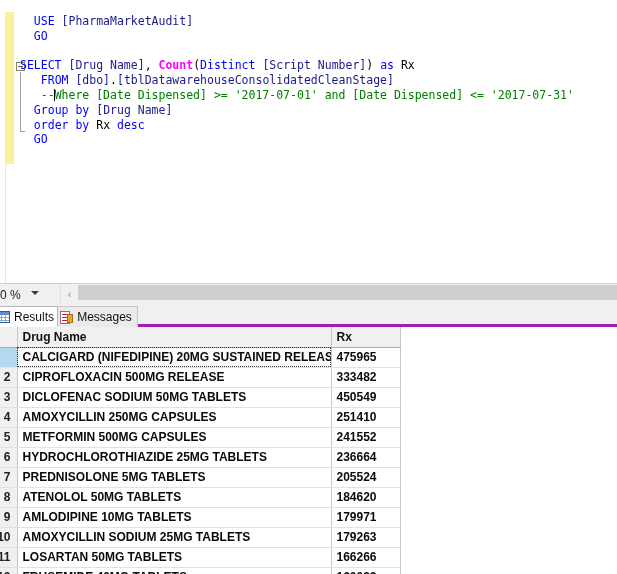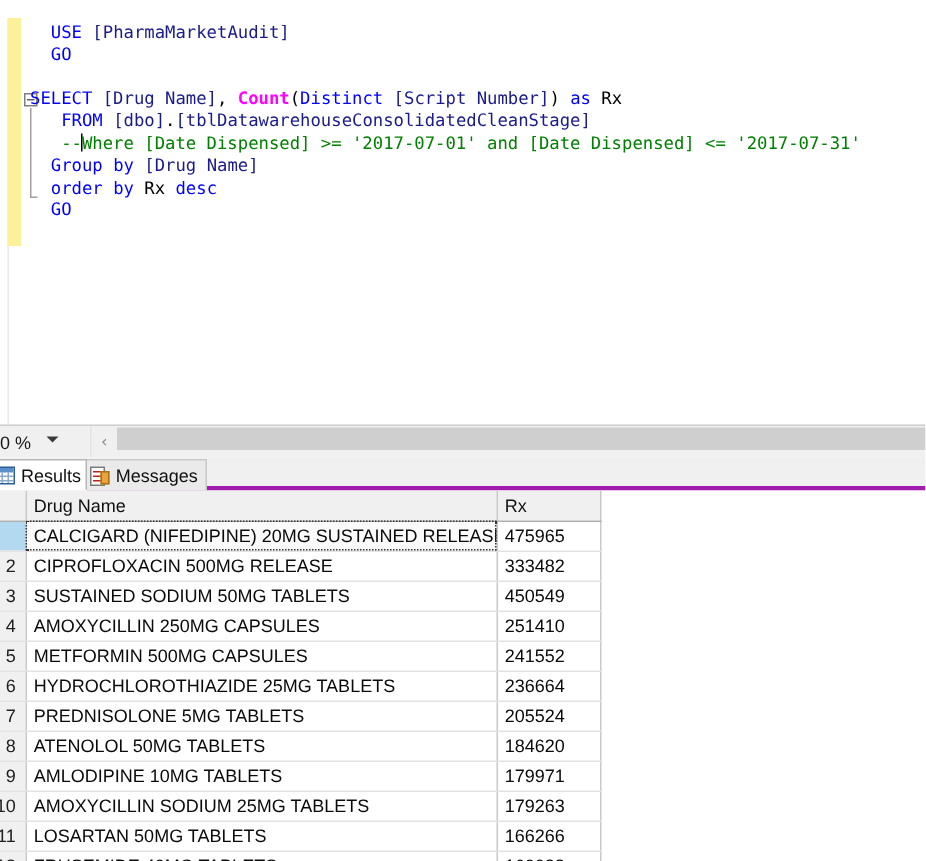--- a/index.html
+++ b/index.html
@@ -308,21 +308,21 @@
   #grid col.c-rownum { width: 31px; }
   #grid col.c-name   { width: 314px; }
   #grid col.c-rx     { width: 69px; }
 
   #grid th, #grid td {
     height: 20px;
     padding: 0 0 0 5px;
     box-sizing: border-box;
     border-right: 1px solid #c8c8c8;
     border-bottom: 1px solid #e2e2e2;
-    font-weight: normal;
+    font-weight: bold;
     text-align: left;
     font-size: 12px;
     color: #0a0a0a;
     overflow: hidden;
     white-space: nowrap;
   }
   #grid thead th {
     background: #f0f0f0;
     border-bottom: 1px solid #b0b0b0;
     color: #101010;
@@ -420,21 +420,21 @@
             <td class="cell-name">CALCIGARD (NIFEDIPINE) 20MG SUSTAINED RELEASE TA...</td>
             <td class="cell-rx">475965</td>
           </tr>
           <tr>
             <td class="rownum">2</td>
             <td class="cell-name">CIPROFLOXACIN 500MG RELEASE</td>
             <td class="cell-rx">333482</td>
           </tr>
           <tr>
             <td class="rownum">3</td>
-            <td class="cell-name">SUSTAINED SODIUM 50MG TABLETS</td>
+            <td class="cell-name">DICLOFENAC SODIUM 50MG TABLETS</td>
             <td class="cell-rx">450549</td>
           </tr>
           <tr>
             <td class="rownum">4</td>
             <td class="cell-name">AMOXYCILLIN 250MG CAPSULES</td>
             <td class="cell-rx">251410</td>
           </tr>
           <tr>
             <td class="rownum">5</td>
             <td class="cell-name">METFORMIN 500MG CAPSULES</td>

